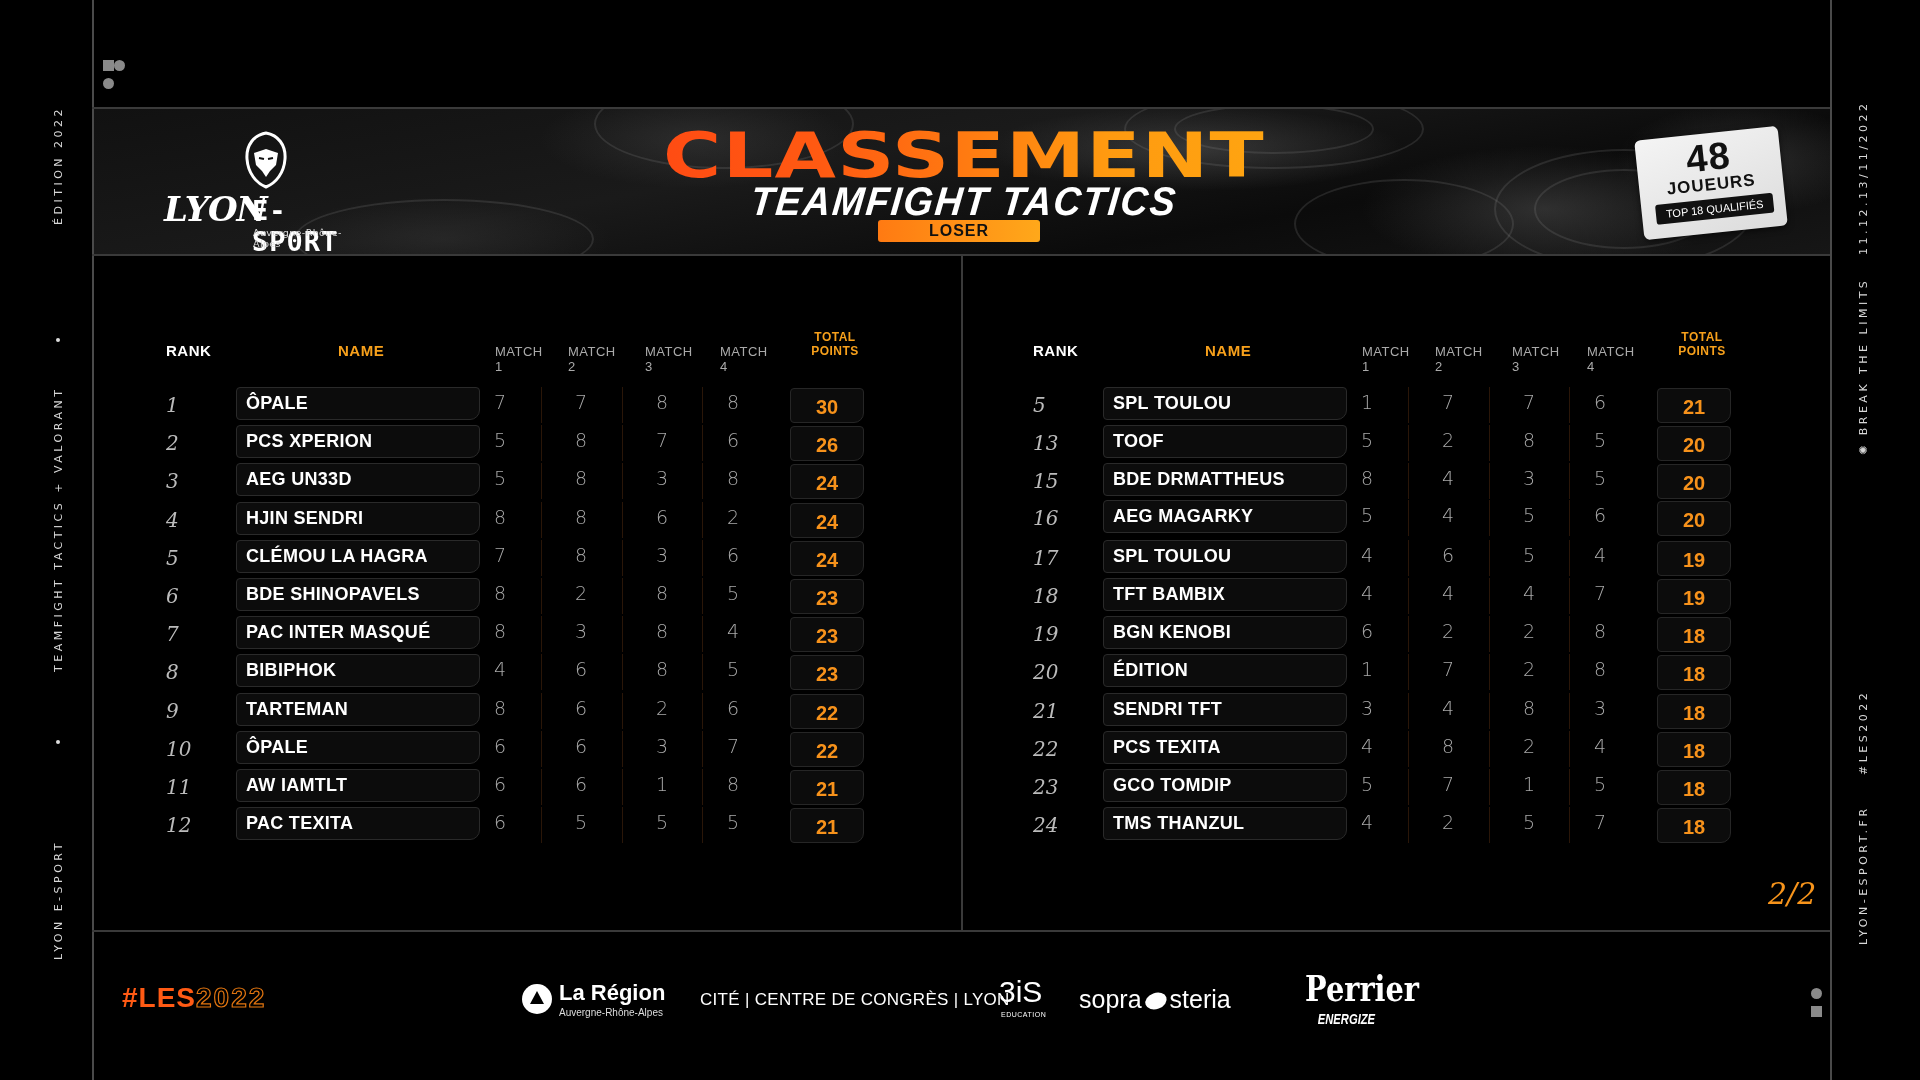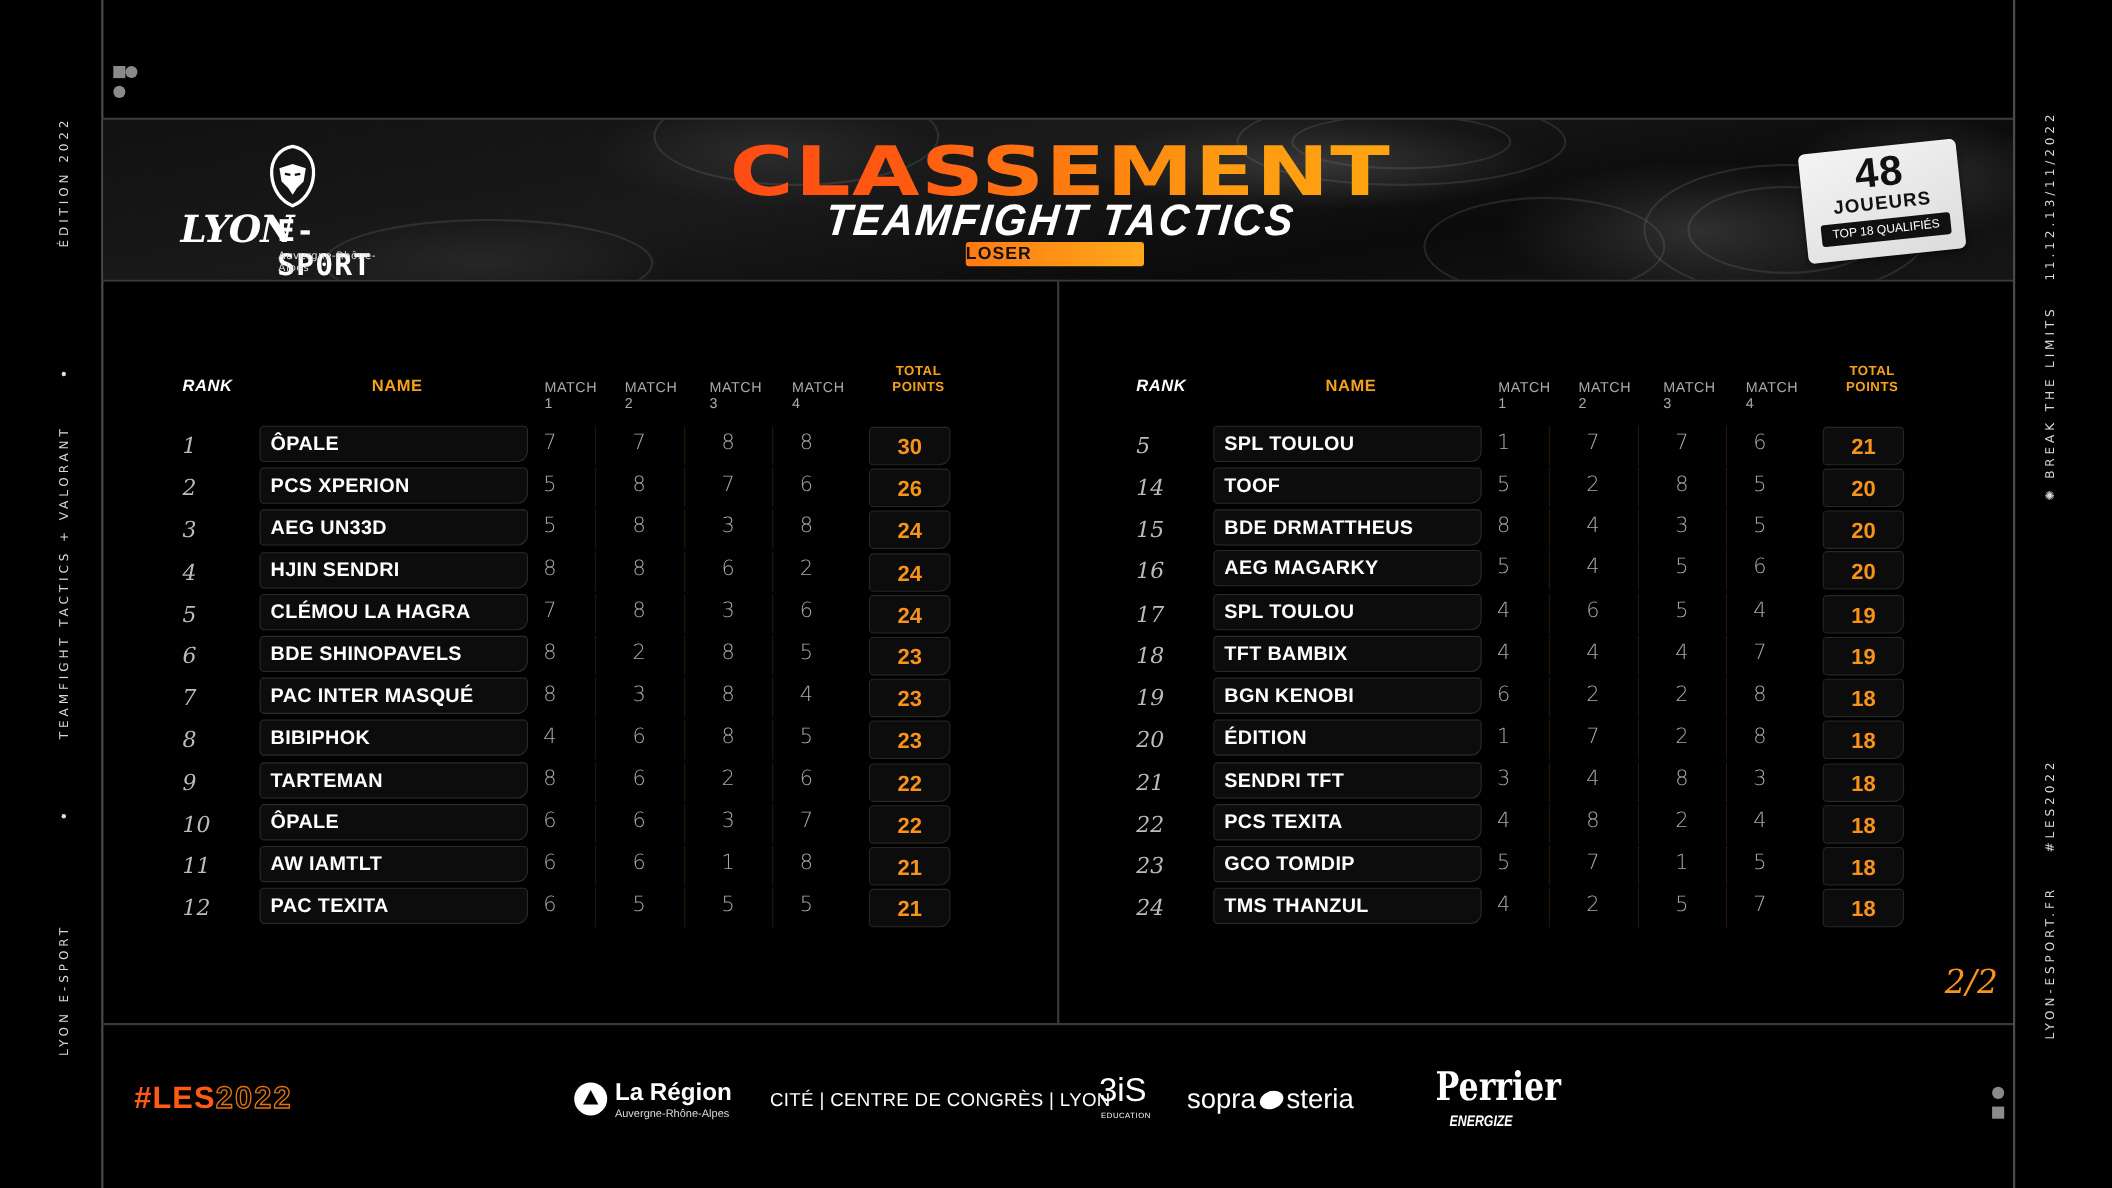--- a/index.html
+++ b/index.html
@@ -41,32 +41,32 @@
   .logo { position: absolute; left: 70px; top: 22px; width: 200px; height: 115px; }
   .lion { position: absolute; left: 76px; top: 0; width: 52px; height: 58px; }
   .logo-lyon { position: absolute; left: 0; top: 58px; font-family: "DejaVu Serif", serif; font-style: italic; font-weight: bold; font-size: 34px; color: #fff; letter-spacing: -1px; }
   .logo-esport { position: absolute; left: 88px; top: 64px; font-family: "DejaVu Sans Mono", monospace; font-weight: bold; font-size: 27px; color: #fff; letter-spacing: 1px; }
   .logo-sub { position: absolute; left: 89px; top: 96px; font-family: "DejaVu Sans", sans-serif; font-size: 9.5px; color: #ddd; letter-spacing: 0.4px; }
 
   .title-main { position: absolute; left: 500px; top: 12px; width: 740px; text-align: center; font-family: "DejaVu Sans", sans-serif; font-weight: bold; font-size: 62px; letter-spacing: 1px;
     background: linear-gradient(90deg, #ff3c14 0%, #ff5a12 35%, #ff9a10 65%, #ffb012 100%);
     -webkit-background-clip: text; background-clip: text; color: transparent; transform: scaleX(1.28); transform-origin: center; line-height: 70px; }
   .title-sub { position: absolute; left: 590px; top: 70px; width: 560px; text-align: center; font-family: "Liberation Sans Narrow", "Liberation Sans", sans-serif; font-style: italic; font-weight: bold; font-size: 40px; color: #fff; letter-spacing: 2px; line-height: 44px; transform: scaleX(0.95) skewX(-6deg); }
-  .loser-badge { position: absolute; left: 784px; top: 111px; width: 162px; height: 22px; border-radius: 3px; background: linear-gradient(90deg, #ff7a12, #ffa81a); color: #111; font-weight: bold; font-size: 16px; line-height: 22px; letter-spacing: 1px; }
+  .loser-badge { position: absolute; left: 784px; top: 111px; width: 162px; height: 22px; border-radius: 3px; background: linear-gradient(90deg, #ff7a12, #ffa81a); color: #111; font-weight: bold; font-size: 16px; text-align: center; line-height: 22px; letter-spacing: 1px; }
 
   .sticker { position: absolute; left: 1545px; top: 24px; width: 144px; height: 100px; background: linear-gradient(160deg, #f4f4f4, #dcdcdc); border-radius: 6px; transform: rotate(-6deg); box-shadow: 0 2px 6px rgba(0,0,0,0.6); }
   .sticker .num { position: absolute; left: 0; top: 4px; width: 100%; text-align: center; font-weight: bold; font-size: 38px; color: #111; line-height: 40px; letter-spacing: 1px; }
   .sticker .lbl { position: absolute; left: 0; top: 42px; width: 100%; text-align: center; font-weight: bold; font-size: 17px; color: #111; letter-spacing: 1px; }
   .sticker .pill { position: absolute; left: 14px; top: 66px; width: 118px; height: 20px; background: #111; border-radius: 3px; color: #fff; font-size: 11px; text-align: center; line-height: 20px; }
 
   .table { position: absolute; top: 330px; }
   .table-left { left: 160px; }
   .table-right { left: 1027px; }
   .th { position: absolute; top: 0; font-family: "Liberation Sans Narrow", "Liberation Sans", sans-serif; font-size: 15px; color: #bbb; text-transform: uppercase; letter-spacing: 0.5px; }
-  .th-rank { left: 6px; top: 12px; color: #fff; font-style: italic; font-weight: bold; font-size: 15px; }
+  .th-rank { left: 6px; top: 12px; color: #fff; font-weight: bold; font-size: 15px; }
   .th-name { left: 178px; top: 12px; color: #f7a01b; font-weight: bold; font-size: 15px; }
   .th-m { top: 14px; font-size: 13px; color: #aaa; }
   .th-total { left: 648px; top: 0; color: #f7a01b; font-weight: bold; font-size: 12px; line-height: 14px; text-align: center; width: 54px; }
 
   .rows { position: absolute; left: 0; top: 57px; }
   .row { position: absolute; left: 0; height: 38px; width: 720px; }
   .rank { position: absolute; left: 6px; top: 6px; font-family: "DejaVu Serif", serif; font-style: italic; font-size: 20px; color: #bbb; }
   .namebox { position: absolute; left: 76px; top: 0; width: 244px; height: 33px; background: #0c0c0c; border: 1.5px solid #2a2a2a; border-radius: 4px 4px 10px 4px; padding-left: 9px; line-height: 30px; font-weight: bold; font-size: 18px; color: #fff; letter-spacing: 0.3px; }
   .mcell { position: absolute; top: 4px; width: 40px; text-align: center; font-family: "DejaVu Sans", sans-serif; font-size: 19px; font-weight: 300; color: #a9a9a9; }
   .mdiv { position: absolute; top: 0; width: 1px; height: 36px; background: #2a1608; }
@@ -333,21 +333,21 @@
         <div class="mcell" style="left:320px">1</div>
         <div class="mdiv" style="left:381px"></div>
         <div class="mcell" style="left:401px">7</div>
         <div class="mdiv" style="left:462px"></div>
         <div class="mcell" style="left:482px">7</div>
         <div class="mdiv" style="left:542px"></div>
         <div class="mcell" style="left:553px">6</div>
         <div class="total">21</div>
       </div>
       <div class="row" style="top: 38.2px;">
-        <div class="rank">14</div>
+        <div class="rank">13</div>
         <div class="namebox">TOOF</div>
         <div class="mcell" style="left:320px">5</div>
         <div class="mdiv" style="left:381px"></div>
         <div class="mcell" style="left:401px">2</div>
         <div class="mdiv" style="left:462px"></div>
         <div class="mcell" style="left:482px">8</div>
         <div class="mdiv" style="left:542px"></div>
         <div class="mcell" style="left:553px">5</div>
         <div class="total">20</div>
       </div>

